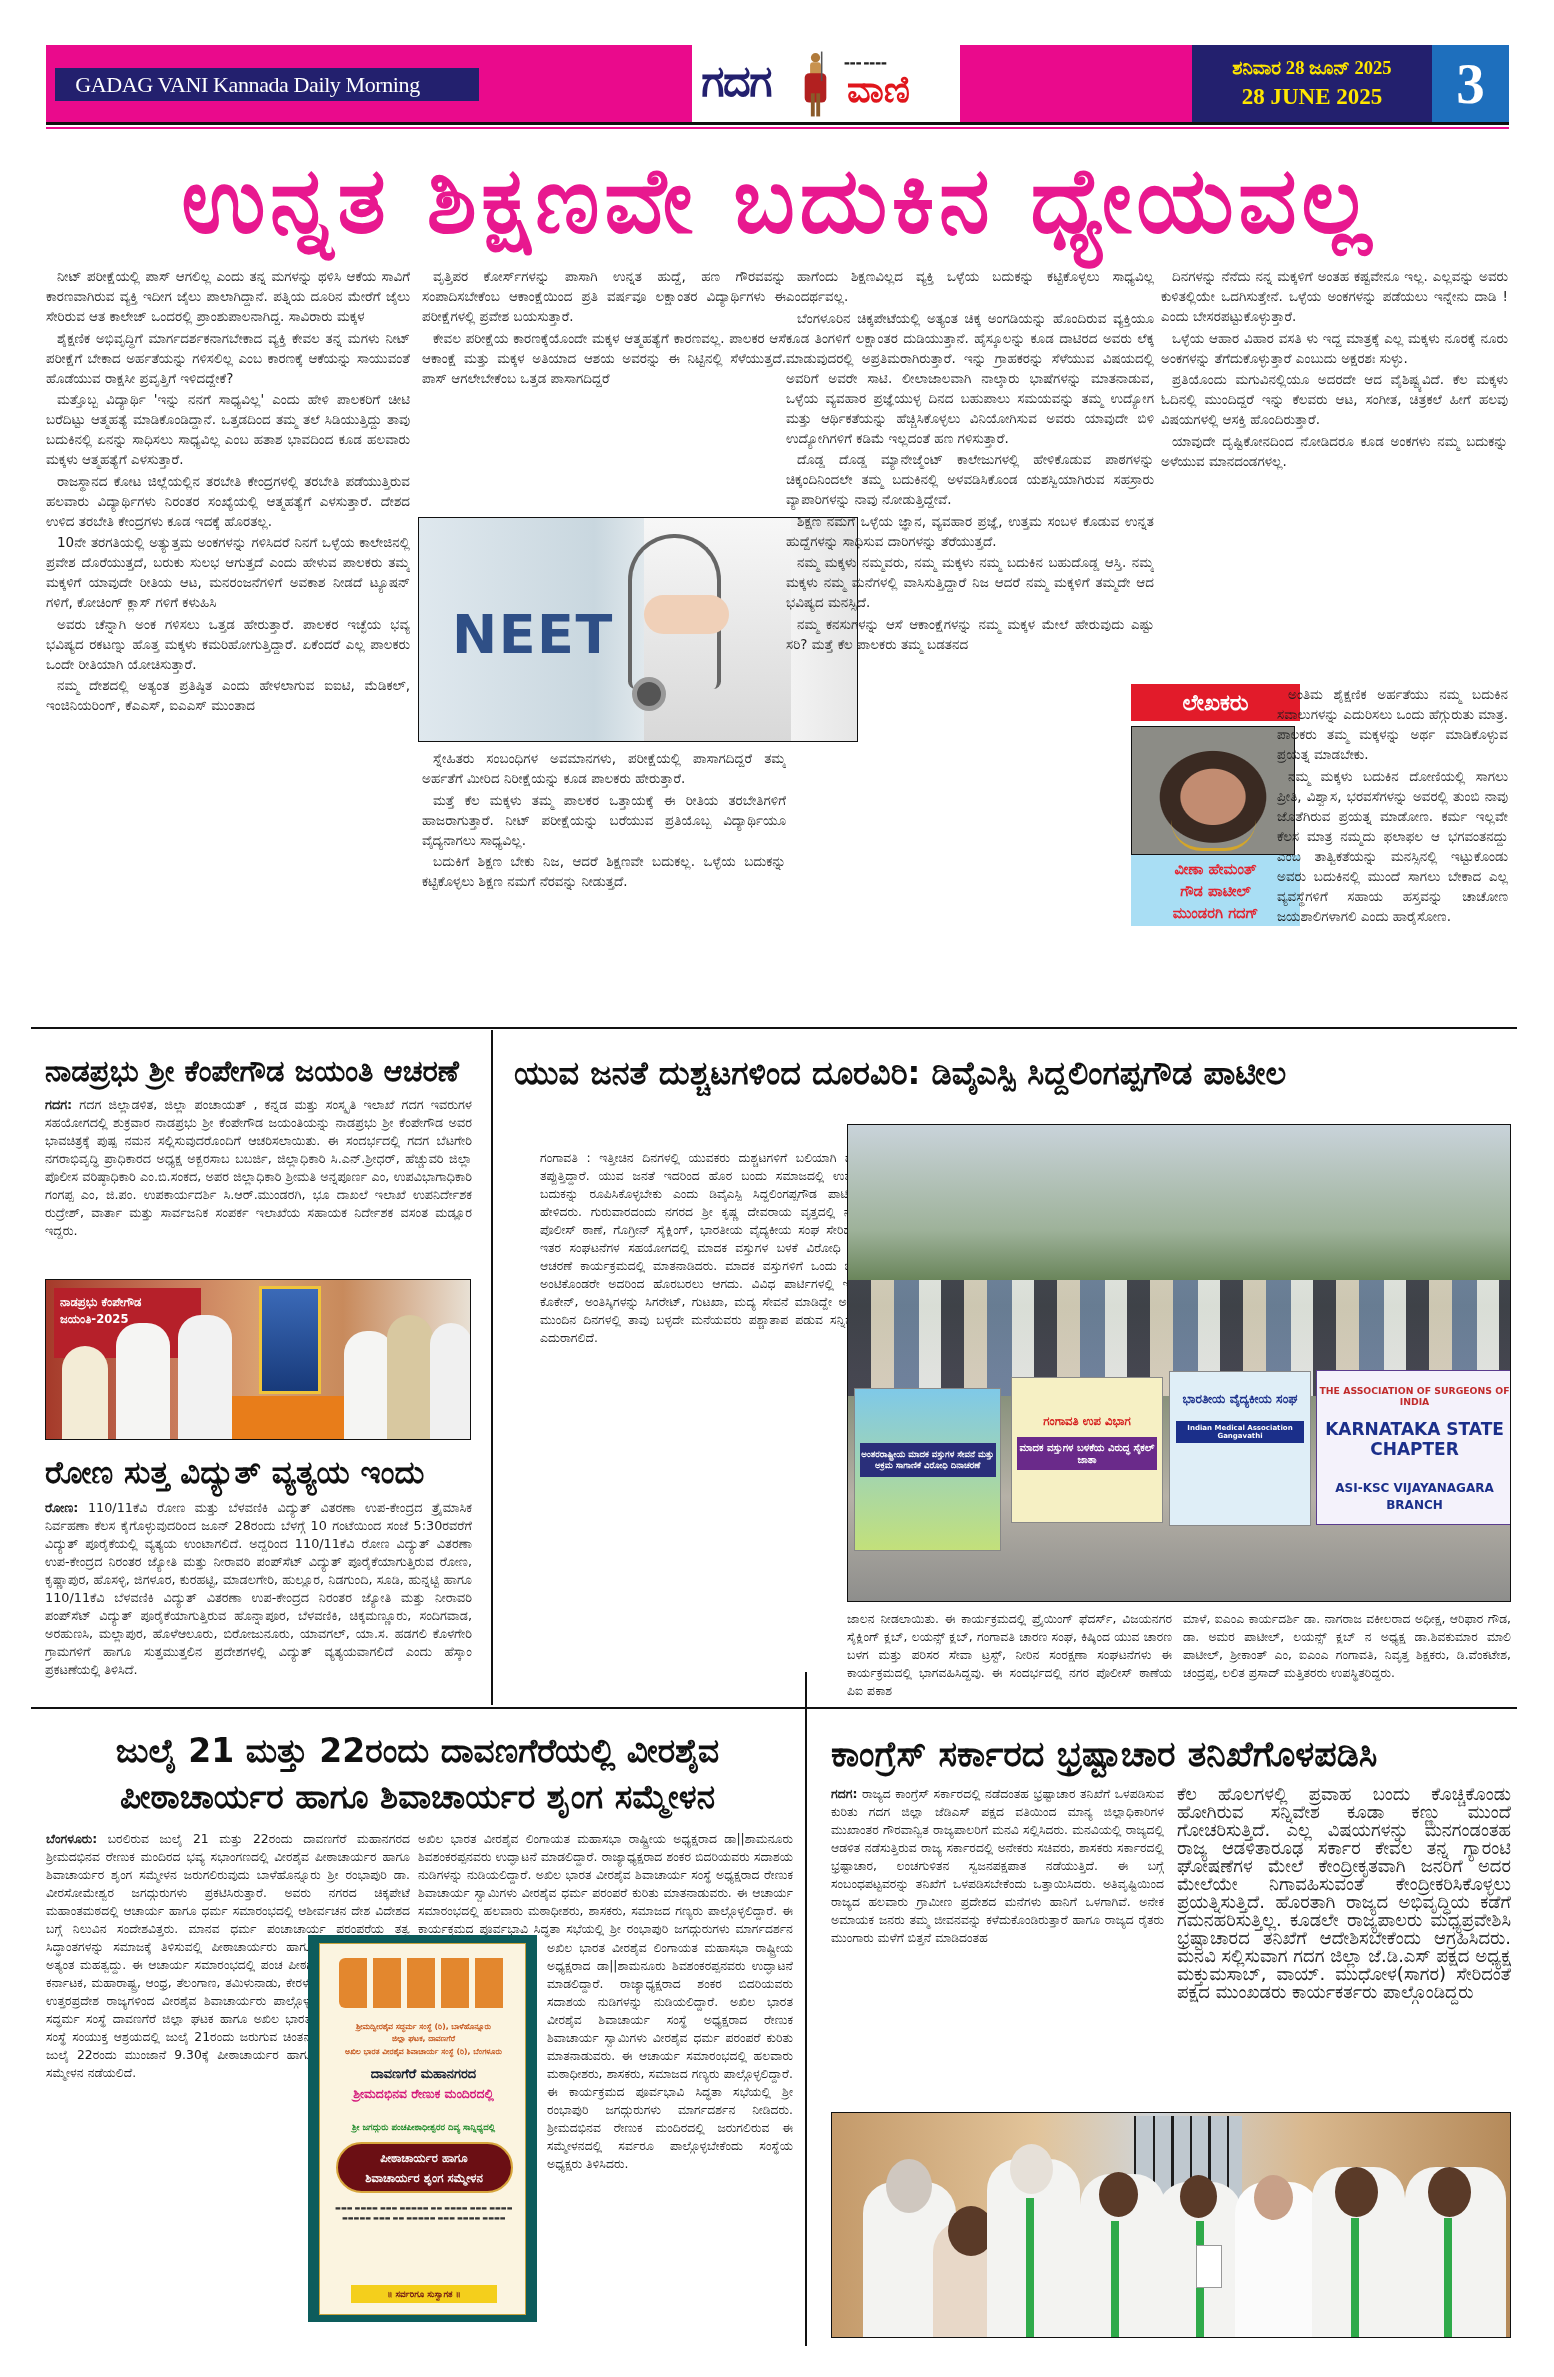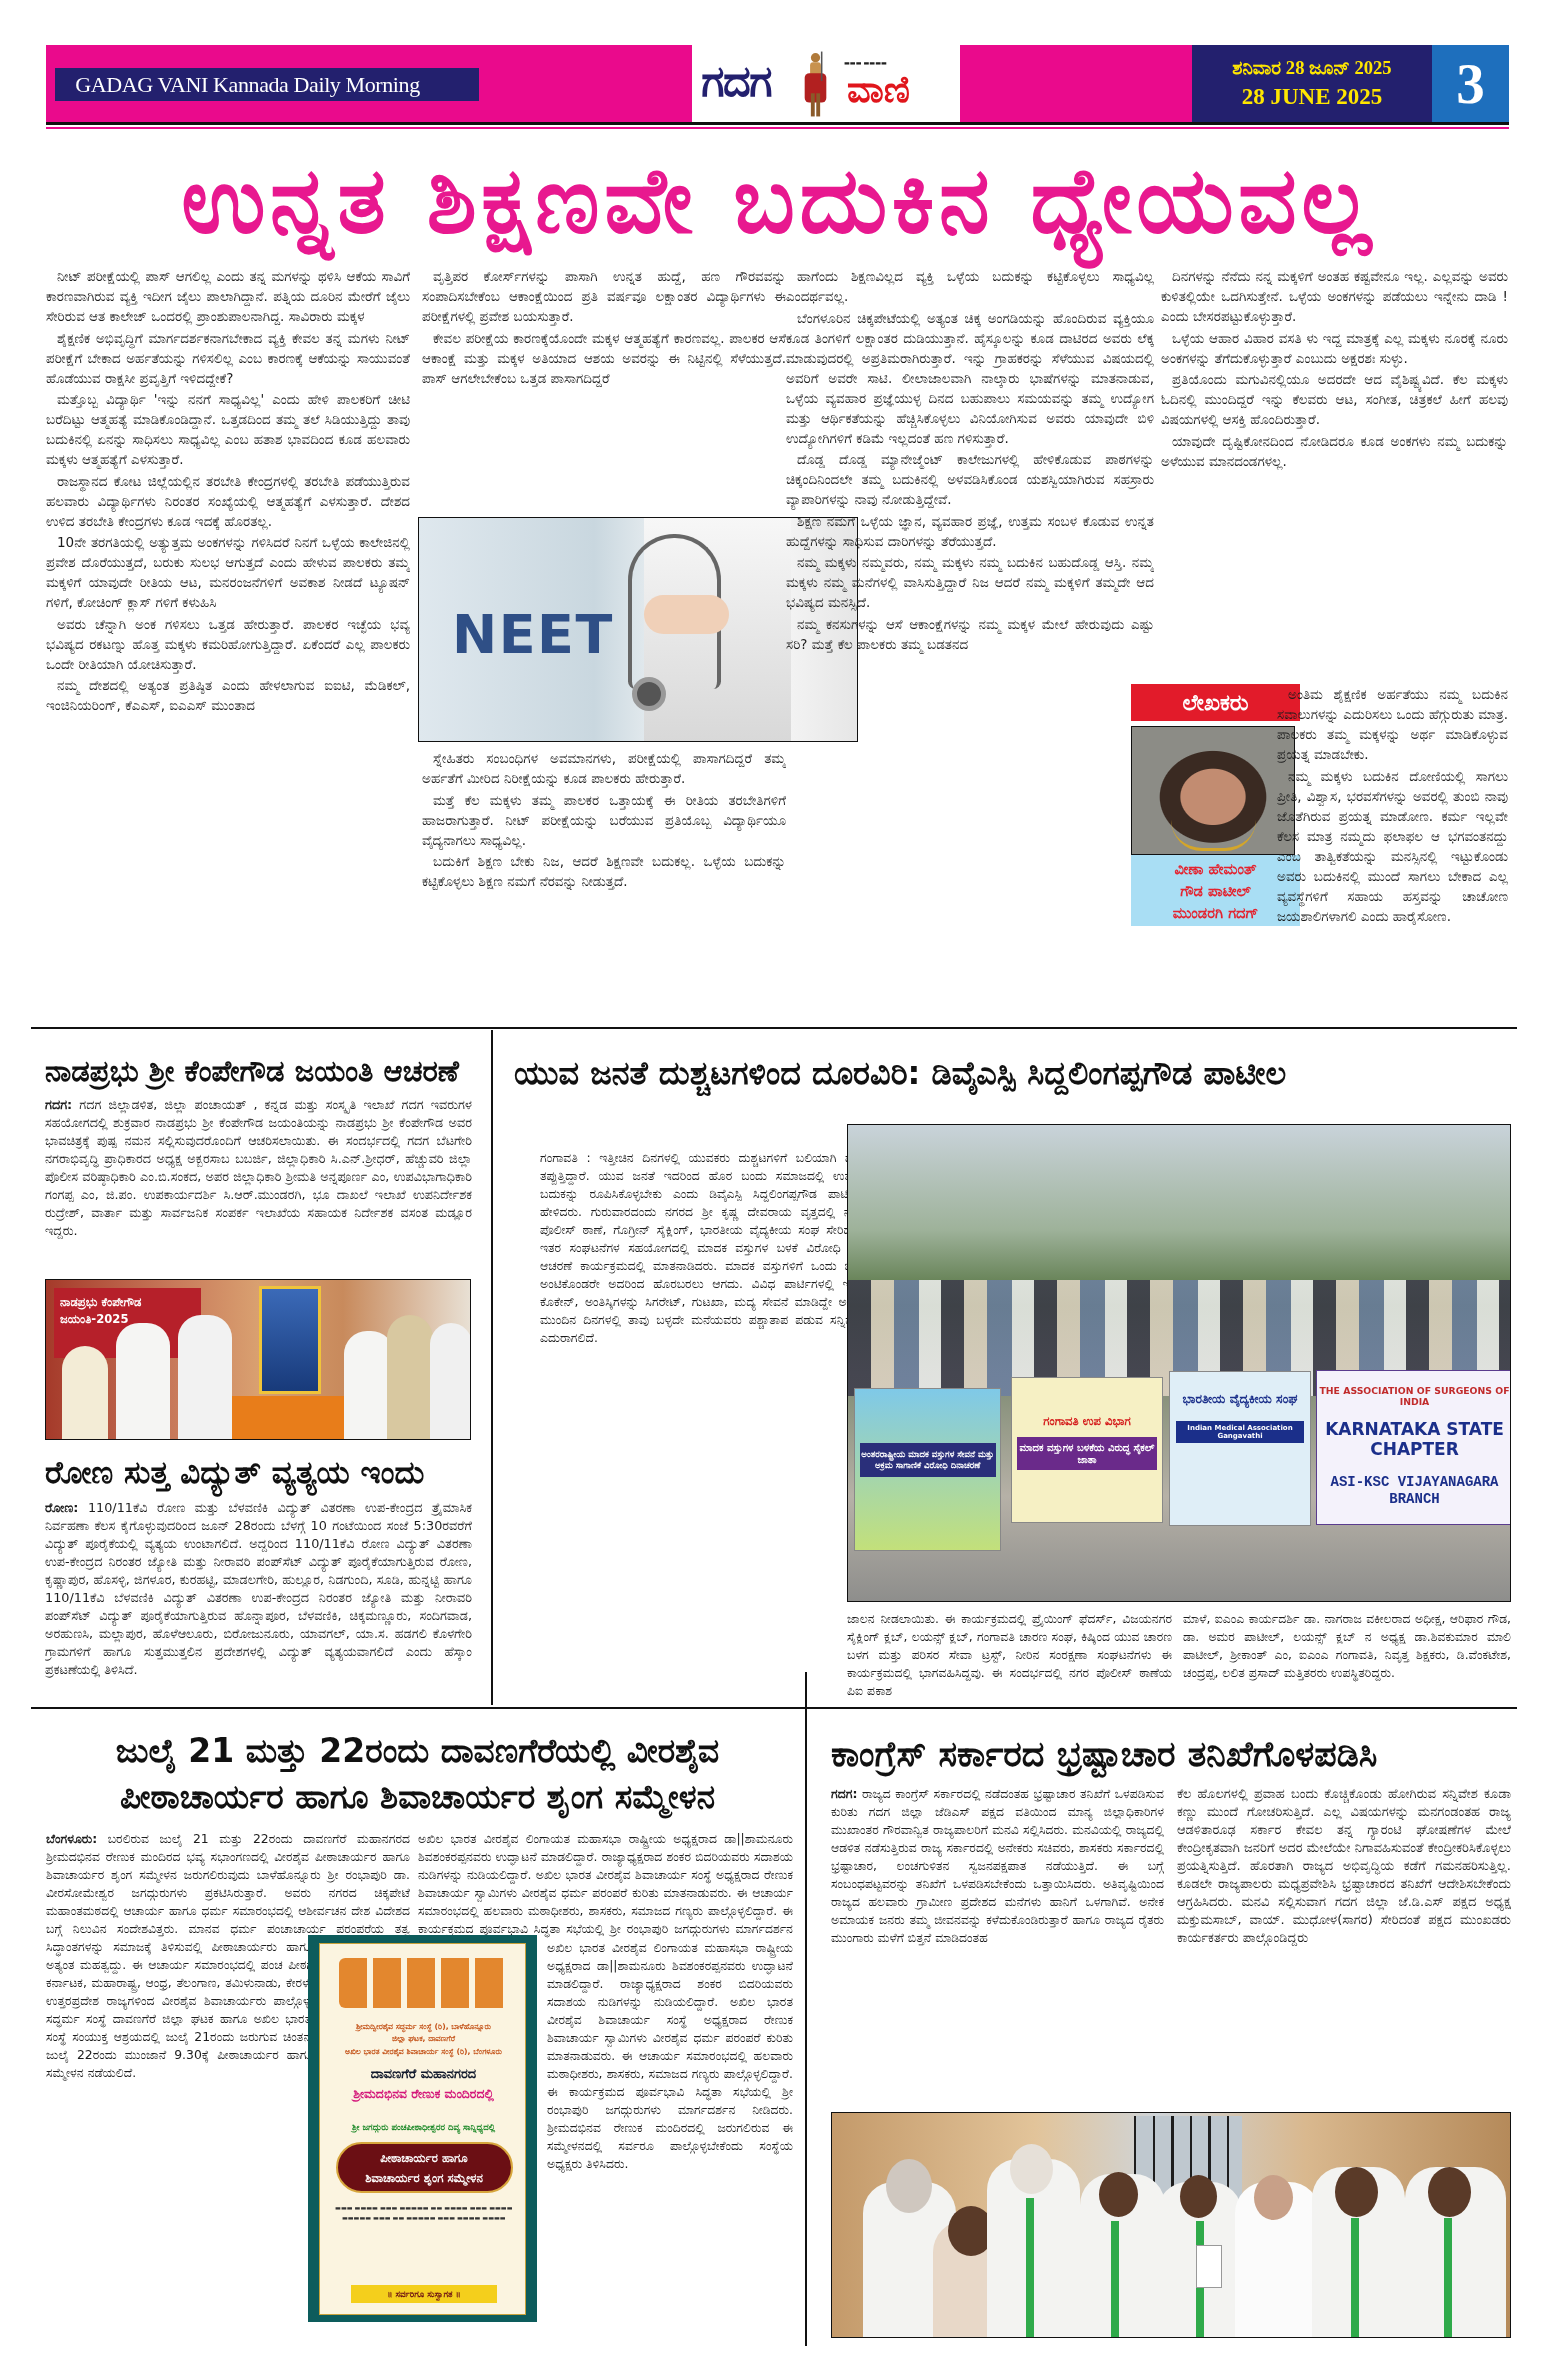--- a/index.html
+++ b/index.html
@@ -74,21 +74,21 @@
   .yuva .b1 .inner { margin: 54px 4.6px 0; background: #2a2f7a; color: #fff; font-size: 8.5px; padding: 6.2px 1.5px; }
   .yuva .b2 { left: 163px; top: 252px; width: 152px; height: 146px; background: #f6f0c4; }
   .yuva .b2 .t1 { color: #d41a1a; font-size: 11.6px; margin-top: 36px; }
   .yuva .b2 .t2 { background: #6a2a8a; color: #fff; font-size: 10px; margin: 9.3px 4.6px 0; padding: 4.6px 0; }
   .yuva .b3 { left: 321px; top: 246px; width: 142px; height: 155px; background: #dfeef7; }
   .yuva .b3 .t1 { color: #1b2f8a; font-size: 12.4px; margin-top: 18.6px; }
   .yuva .b3 .t2 { background: #1b2f8a; color: #fff; font-size: 7px; margin: 15.5px 6.2px 0; padding: 3.1px 0; }
   .yuva .b4 { left: 468px; top: 245px; width: 197px; height: 155px; background: #f4f2fb; border-color: #5a3c8e; }
   .yuva .b4 .t1 { color: #c12b2b; font-size: 9.3px; margin-top: 14px; }
   .yuva .b4 .t2 { color: #1b2f8a; font-size: 17px; margin-top: 12.4px; line-height: 20px; }
-  .yuva .b4 .t3 { color: #1b2f8a; font-size: 14px; margin-top: 15px; line-height: 17px; font-family: Liberation Mono, monospace; }
+  .yuva .b4 .t3 { color: #1b2f8a; font-size: 12px; margin-top: 21px; line-height: 17px; }
 
   
   .invite { left: 308px; top: 1935px; width: 229px; height: 387px; border: none; background: #0d5c5c; }
   .invite .card { position: absolute; left: 11px; top: 7.7px; width: 207px; height: 372px; background: #fbf4e0; border: 1.5px solid #c8a23a; }
   .invite .gurus { position: absolute; left: 18.6px; top: 14px; width: 170px; height: 50px; background: repeating-linear-gradient(90deg, #e3872e 0 28px, #fbf4e0 28px 34px); border-radius: 6.2px; }
   .invite .l1 { position: absolute; left: 0; top: 77px; width: 207px; text-align: center; color: #c4541a; font-size: 7.7px; font-weight: bold; line-height: 12.4px; }
   .invite .l2 { position: absolute; left: 0; top: 122px; width: 207px; text-align: center; color: #0f172a; font-size: 13px; font-weight: bold; }
   .invite .l3 { position: absolute; left: 0; top: 142px; width: 207px; text-align: center; color: #d4167a; font-size: 12.4px; font-weight: bold; }
   .invite .l4 { position: absolute; left: 0; top: 178px; width: 207px; text-align: center; color: #1f8a2a; font-size: 8.5px; font-weight: bold; }
   .invite .pill { position: absolute; left: 15.5px; top: 198px; width: 177px; height: 51px; background: #6b0f14; border: 2.3px solid #d7a63c; border-radius: 26px; color: #fff; text-align: center; font-size: 11.6px; font-weight: bold; line-height: 20px; padding-top: 4.6px; }
@@ -290,21 +290,21 @@
 <div class="col" style="left:547px; top:1939px; width:246px; height:403px; font-size:12.4px; line-height:18px;">
   <p style="text-indent:0">ಅಖಿಲ ಭಾರತ ವೀರಶೈವ ಲಿಂಗಾಯತ ಮಹಾಸಭಾ ರಾಷ್ಟ್ರೀಯ ಅಧ್ಯಕ್ಷರಾದ ಡಾ||ಶಾಮನೂರು ಶಿವಶಂಕರಪ್ಪನವರು ಉದ್ಘಾಟನೆ ಮಾಡಲಿದ್ದಾರೆ. ರಾಜ್ಯಾಧ್ಯಕ್ಷರಾದ ಶಂಕರ ಬಿದರಿಯವರು ಸದಾಶಯ ನುಡಿಗಳನ್ನು ನುಡಿಯಲಿದ್ದಾರೆ. ಅಖಿಲ ಭಾರತ ವೀರಶೈವ ಶಿವಾಚಾರ್ಯ ಸಂಸ್ಥೆ ಅಧ್ಯಕ್ಷರಾದ ರೇಣುಕ ಶಿವಾಚಾರ್ಯ ಸ್ವಾಮಿಗಳು ವೀರಶೈವ ಧರ್ಮ ಪರಂಪರೆ ಕುರಿತು ಮಾತನಾಡುವರು. ಈ ಆಚಾರ್ಯ ಸಮಾರಂಭದಲ್ಲಿ ಹಲವಾರು ಮಠಾಧೀಶರು, ಶಾಸಕರು, ಸಮಾಜದ ಗಣ್ಯರು ಪಾಲ್ಗೊಳ್ಳಲಿದ್ದಾರೆ. ಈ ಕಾರ್ಯಕ್ರಮದ ಪೂರ್ವಭಾವಿ ಸಿದ್ಧತಾ ಸಭೆಯಲ್ಲಿ ಶ್ರೀ ರಂಭಾಪುರಿ ಜಗದ್ಗುರುಗಳು ಮಾರ್ಗದರ್ಶನ ನೀಡಿದರು. ಶ್ರೀಮದಭಿನವ ರೇಣುಕ ಮಂದಿರದಲ್ಲಿ ಜರುಗಲಿರುವ ಈ ಸಮ್ಮೇಳನದಲ್ಲಿ ಸರ್ವರೂ ಪಾಲ್ಗೊಳ್ಳಬೇಕೆಂದು ಸಂಸ್ಥೆಯ ಅಧ್ಯಕ್ಷರು ತಿಳಿಸಿದರು.</p>
 </div>
 
 <div class="vrule" style="left:805px; top:1711px; height:635px;"></div>
 
 <div class="subhead" style="left:831px; top:1734px; font-size:35px;">ಕಾಂಗ್ರೆಸ್ ಸರ್ಕಾರದ ಭ್ರಷ್ಟಾಚಾರ ತನಿಖೆಗೊಳಪಡಿಸಿ</div>
 <div class="col" style="left:831px; top:1785px; width:333px; height:310px; font-size:12.4px; line-height:18px;">
   <p style="text-indent:0"><span class="dateline">ಗದಗ:</span> <span>ರಾಜ್ಯದ ಕಾಂಗ್ರೆಸ್ ಸರ್ಕಾರದಲ್ಲಿ ನಡೆದಂತಹ ಭ್ರಷ್ಟಾಚಾರ ತನಿಖೆಗೆ ಒಳಪಡಿಸುವ ಕುರಿತು ಗದಗ ಜಿಲ್ಲಾ ಜೆಡಿಎಸ್ ಪಕ್ಷದ ವತಿಯಿಂದ ಮಾನ್ಯ ಜಿಲ್ಲಾಧಿಕಾರಿಗಳ ಮುಖಾಂತರ ಗೌರವಾನ್ವಿತ ರಾಜ್ಯಪಾಲರಿಗೆ ಮನವಿ ಸಲ್ಲಿಸಿದರು. ಮನವಿಯಲ್ಲಿ ರಾಜ್ಯದಲ್ಲಿ ಆಡಳಿತ ನಡೆಸುತ್ತಿರುವ ರಾಜ್ಯ ಸರ್ಕಾರದಲ್ಲಿ ಅನೇಕರು ಸಚಿವರು, ಶಾಸಕರು ಸರ್ಕಾರದಲ್ಲಿ ಭ್ರಷ್ಟಾಚಾರ, ಲಂಚಗುಳಿತನ ಸ್ವಜನಪಕ್ಷಪಾತ ನಡೆಯುತ್ತಿದೆ. ಈ ಬಗ್ಗೆ ಸಂಬಂಧಪಟ್ಟವರನ್ನು ತನಿಖೆಗೆ ಒಳಪಡಿಸಬೇಕೆಂದು ಒತ್ತಾಯಿಸಿದರು. ಅತಿವೃಷ್ಟಿಯಿಂದ ರಾಜ್ಯದ ಹಲವಾರು ಗ್ರಾಮೀಣ ಪ್ರದೇಶದ ಮನೆಗಳು ಹಾನಿಗೆ ಒಳಗಾಗಿವೆ. ಅನೇಕ ಅಮಾಯಕ ಜನರು ತಮ್ಮ ಜೀವನವನ್ನು ಕಳೆದುಕೊಂಡಿರುತ್ತಾರೆ ಹಾಗೂ ರಾಜ್ಯದ ರೈತರು ಮುಂಗಾರು ಮಳೆಗೆ ಬಿತ್ತನೆ ಮಾಡಿದಂತಹ</span></p>
 </div>
-<div class="col" style="left:1177px; top:1785px; width:334px; height:310px; font-size:13px; line-height:18px;">
+<div class="col" style="left:1177px; top:1785px; width:334px; height:310px; font-size:18px; line-height:18px;">
   <p style="text-indent:0">ಕೆಲ ಹೊಲಗಳಲ್ಲಿ ಪ್ರವಾಹ ಬಂದು ಕೊಚ್ಚಿಕೊಂಡು ಹೋಗಿರುವ ಸನ್ನಿವೇಶ ಕೂಡಾ ಕಣ್ಣು ಮುಂದೆ ಗೋಚರಿಸುತ್ತಿದೆ. ಎಲ್ಲ ವಿಷಯಗಳನ್ನು ಮನಗಂಡಂತಹ ರಾಜ್ಯ ಆಡಳಿತಾರೂಢ ಸರ್ಕಾರ ಕೇವಲ ತನ್ನ ಗ್ಯಾರಂಟಿ ಘೋಷಣೆಗಳ ಮೇಲೆ ಕೇಂದ್ರೀಕೃತವಾಗಿ ಜನರಿಗೆ ಅದರ ಮೇಲೆಯೇ ನಿಗಾವಹಿಸುವಂತೆ ಕೇಂದ್ರೀಕರಿಸಿಕೊಳ್ಳಲು ಪ್ರಯತ್ನಿಸುತ್ತಿದೆ. ಹೊರತಾಗಿ ರಾಜ್ಯದ ಅಭಿವೃದ್ಧಿಯ ಕಡೆಗೆ ಗಮನಹರಿಸುತ್ತಿಲ್ಲ. ಕೂಡಲೇ ರಾಜ್ಯಪಾಲರು ಮಧ್ಯಪ್ರವೇಶಿಸಿ ಭ್ರಷ್ಟಾಚಾರದ ತನಿಖೆಗೆ ಆದೇಶಿಸಬೇಕೆಂದು ಆಗ್ರಹಿಸಿದರು. ಮನವಿ ಸಲ್ಲಿಸುವಾಗ ಗದಗ ಜಿಲ್ಲಾ ಜೆ.ಡಿ.ಎಸ್ ಪಕ್ಷದ ಅಧ್ಯಕ್ಷ ಮಕ್ತುಮಸಾಬ್, ವಾಯ್. ಮುಧೋಳ(ಸಾಗರ) ಸೇರಿದಂತೆ ಪಕ್ಷದ ಮುಂಖಡರು ಕಾರ್ಯಕರ್ತರು ಪಾಲ್ಗೊಂಡಿದ್ದರು</p>
 </div>
 
 <div class="img-box jds">
   <div class="win"></div>
   <div class="person" style="left:31px; width:93px; height:155px;"></div>
   <div class="head" style="left:54px; top:46px; width:46px; height:54px; background:#cfc7bf;"></div>
   <div class="person" style="left:101px; width:85px; height:116px; background:#e8d8c8;"></div>
   <div class="head" style="left:116px; top:93px; width:46px; height:50px;"></div>
   <div class="person" style="left:155px; width:93px; height:178px;"></div>

